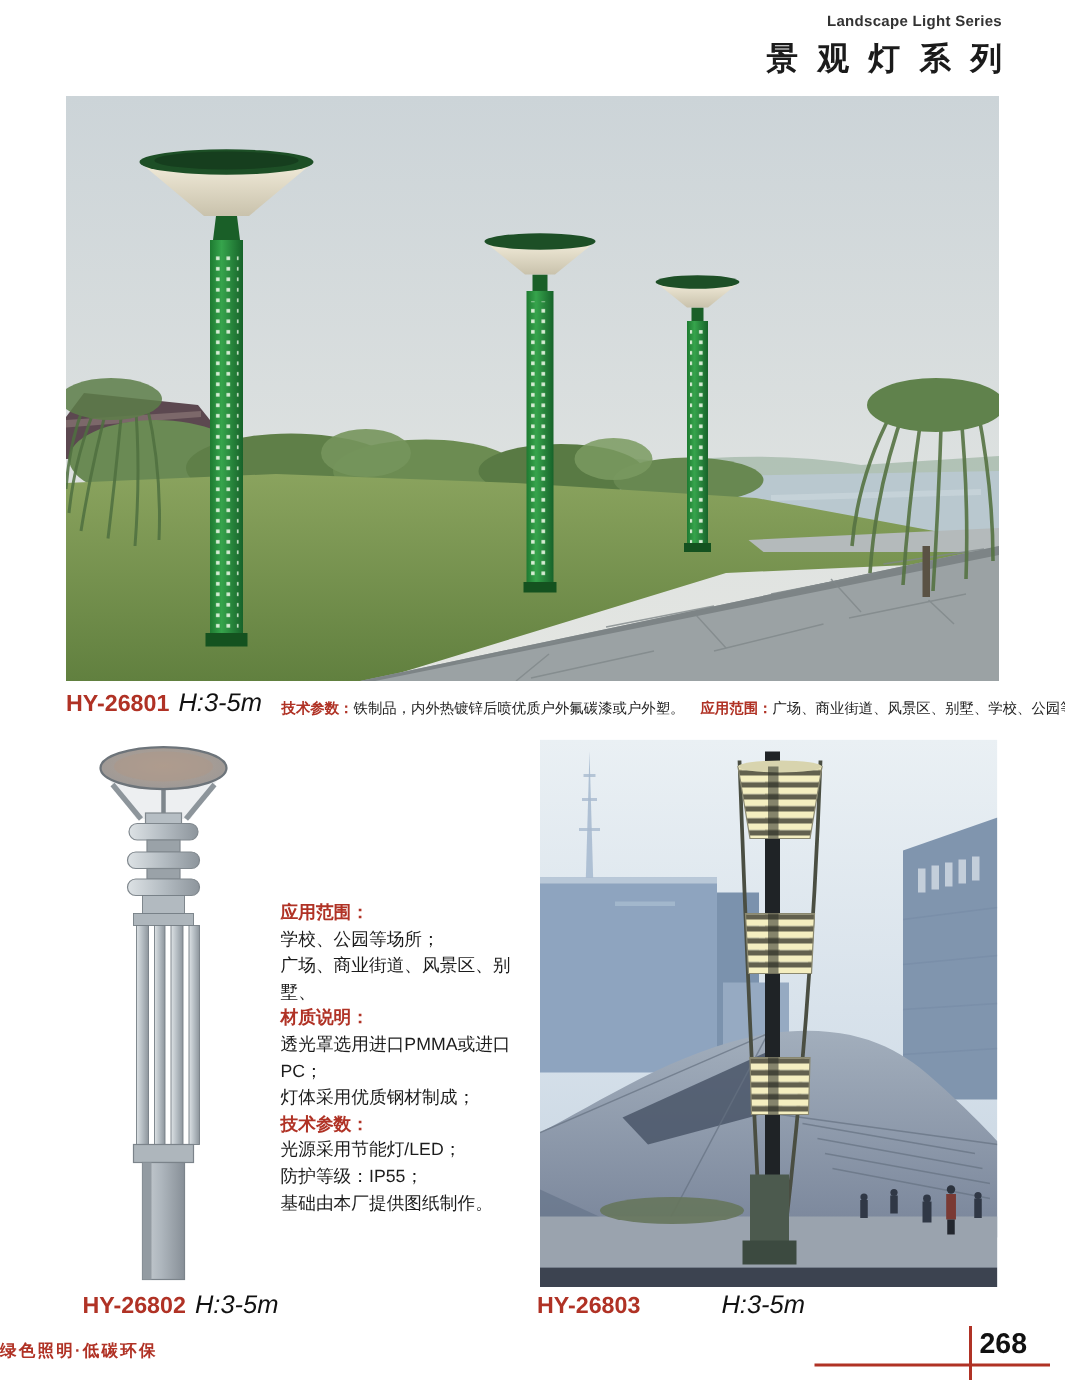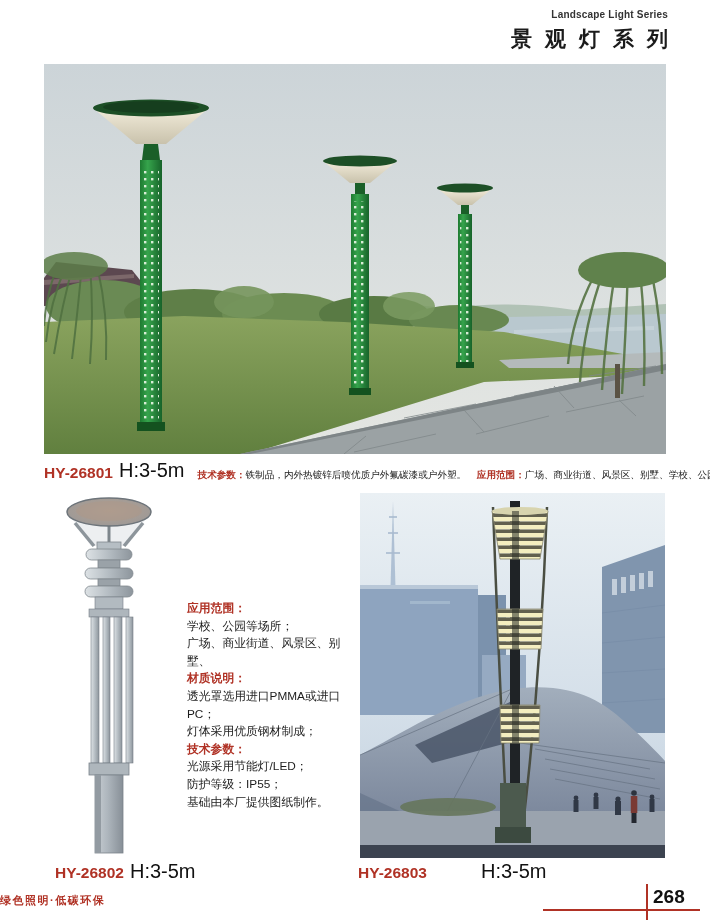--- a/index.html
+++ b/index.html
@@ -23,21 +23,21 @@
   .photo-park{left:44px;top:64px;width:622px;height:390px;}
   .photo-steel{left:45px;top:490px;width:175px;height:368px;}
   .photo-city{left:360px;top:493px;width:305px;height:365px;}
 
   
   .cap{position:absolute;display:flex;align-items:baseline;white-space:nowrap;}
   .cap-top{left:44px;top:459px;width:640px;align-items:flex-end;}
   .cap-left{left:55px;top:860px;}
   .cap-right{left:358px;top:860px;gap:48px;}
   .model{font-size:15.5px;font-weight:bold;color:var(--accent-red);}
-  .hval{font-size:20px;color:#111;margin-left:6px;}
+  .hval{font-size:17px;color:#111;margin-left:6px;font-style:italic;}
   .desc{margin-left:13px;font-size:9.6px;color:#222;letter-spacing:0;}
   .desc .dlabel{color:var(--accent-red);font-weight:bold;}
   .desc .dseg{margin-right:8px;}
 
   
   .spec{position:absolute;left:187px;top:600px;width:172px;font-size:11.8px;line-height:17.6px;color:#1c1c1c;}
   .spec .label{color:var(--accent-red);font-weight:bold;}
 
   
   .foot-slogan{position:absolute;top:893px;left:0;right:68px;text-align:left;

